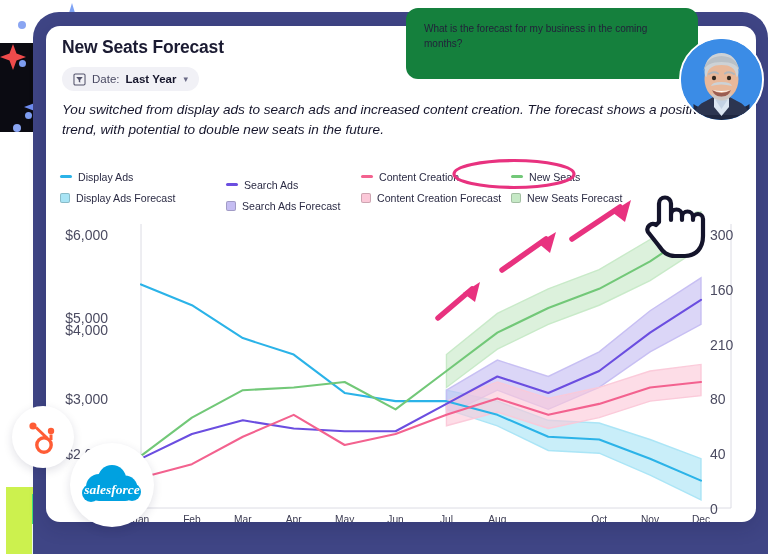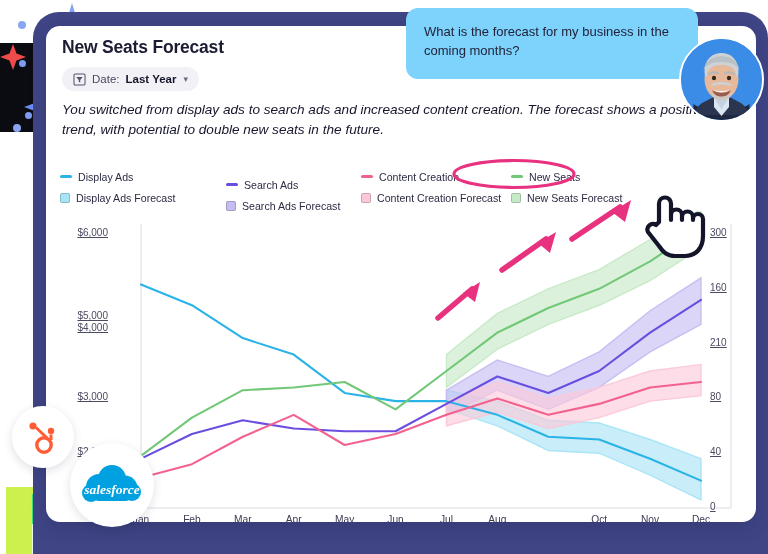--- a/index.html
+++ b/index.html
@@ -82,36 +82,36 @@
   .legend-item.c1 { width: 135px; margin-top: 16px; }
   .legend-item.c2 { width: 150px; }
   .legend-item.c3 { width: 160px; }
   .lg-line { width: 12px; height: 2.5px; border-radius: 2px; }
   .lg-box  { width: 10px; height: 10px; border-radius: 2px; border: 1px solid rgba(0,0,0,.18); }
   .lg-text { font-size: 10.6px; color: #2b2b44; white-space: nowrap; }
 
   
   .plot-wrap { position: absolute; left: 0; top: 185px; width: 710px; height: 311px; }
   .ylab {
-    position: absolute; font-size: 10px; color: #4b4b61; text-align: right; text-decoration: underline;
+    position: absolute; font-size: 14px; color: #4b4b61; text-align: right;
   }
   .ylab-l { width: 52px; left: 10px; }
   .ylab-r { width: 34px; left: 664px; text-align: left; }
   .xlab {
     position: absolute; top: 303px; width: 46px; text-align: center;
     font-size: 10.2px; color: #3b3b52;
   }
 
   
   .bubble {
     position: absolute; left: 406px; top: 8px;
     width: 292px; height: 71px;
-    background: #7dd3fc; border-radius: 12px;
+    background: #15803d; border-radius: 12px;
     padding: 14px 18px;
-    font-size: 13px; color: #22223a; line-height: 1.48;
+    font-size: 10px; color: #22223a; line-height: 1.48;
   }
   .avatar {
     position: absolute; left: 679px; top: 37px;
     width: 85px; height: 85px; border-radius: 50%;
     background: #3b8ce6; overflow: hidden;
     border: 2px solid #fff;
   }
 
   .hl-ellipse { position: absolute; left: 449px; top: 157px; pointer-events: none; }
   .cursor { position: absolute; left: 645px; top: 192px; pointer-events: none; }

